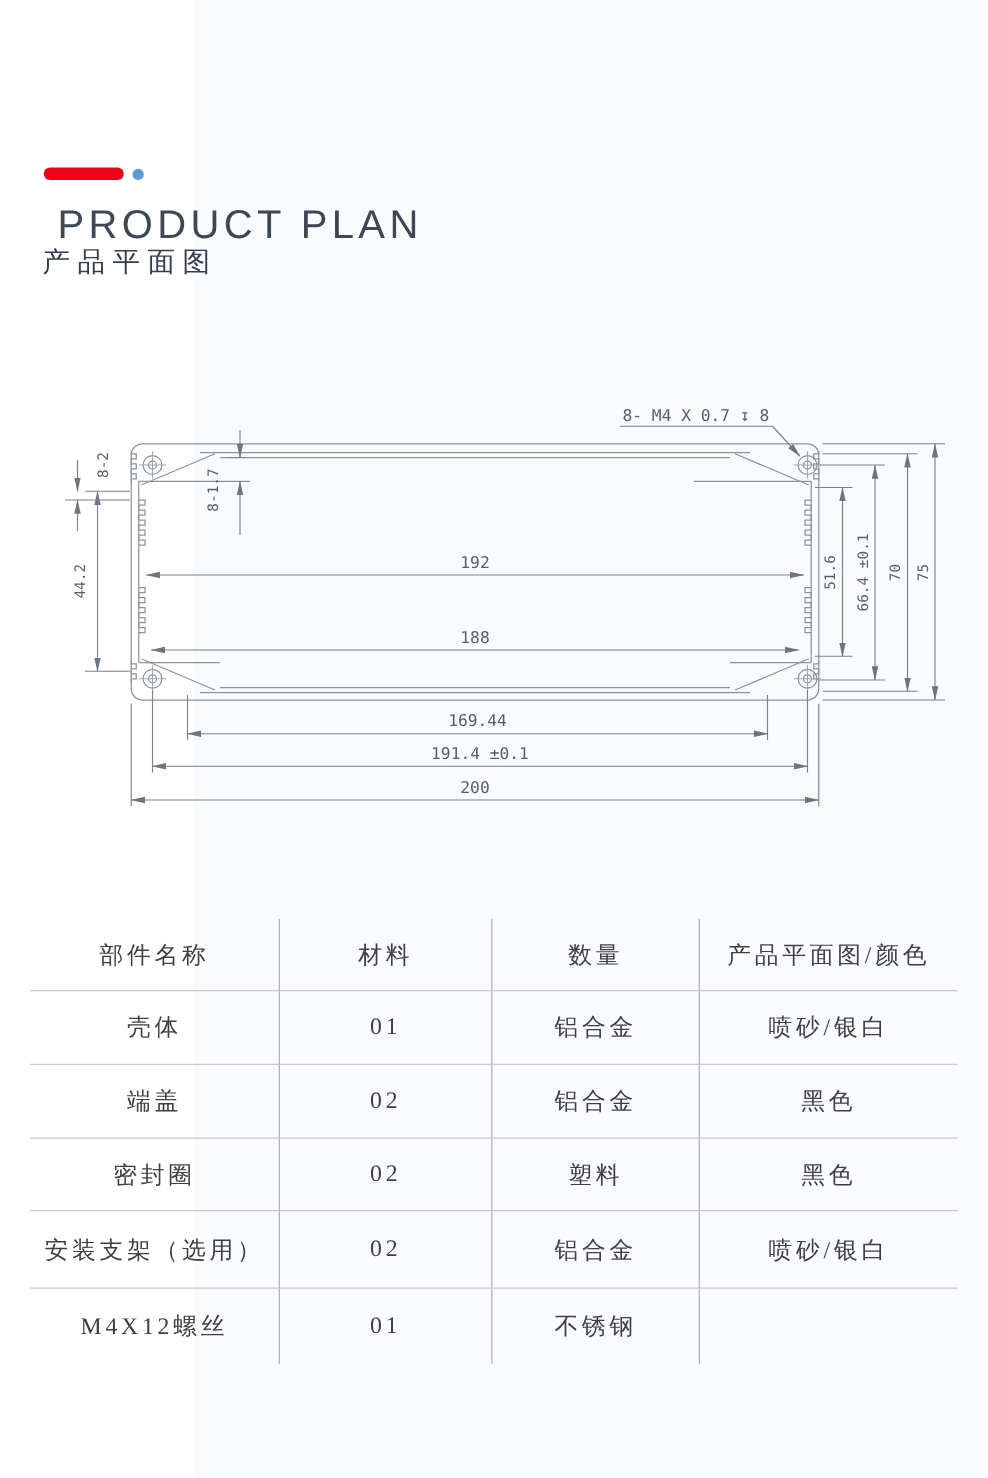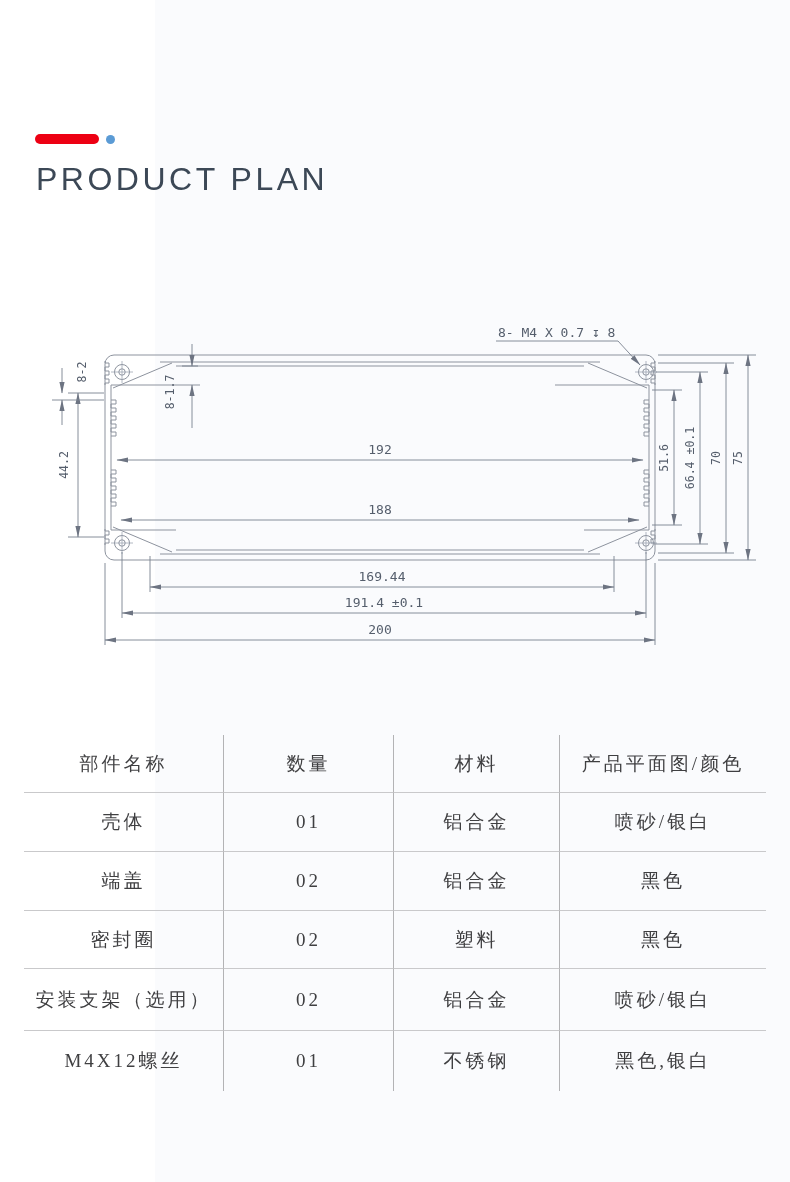--- a/index.html
+++ b/index.html
@@ -7,21 +7,21 @@
   .page {
     position:relative; width:790px; height:1182px; overflow:hidden;
     background:#ffffff; font-family:"Liberation Sans", sans-serif;
   }
   .tint { position:absolute; left:155px; top:0; width:635px; height:1182px; background:#fafbfd; }
 
   .accent-bar { position:absolute; left:35px; top:134px; width:64px; height:10px; border-radius:5px; background:#ed0013; }
   .accent-dot { position:absolute; left:106px; top:135px; width:9px; height:9px; border-radius:50%; background:#5b9bd5; }
 
   .title {
-    position:absolute; left:36px; top:161px; font-size:32px; font-weight:300;
+    position:absolute; left:46px; top:161px; font-size:32px; font-weight:300;
     letter-spacing:3.5px; color:#3c4856; white-space:nowrap;
   }
   .subtitle {
     position:absolute; left:34px; top:195px; font-size:22px; font-weight:500;
     letter-spacing:6px; color:#323e4d; white-space:nowrap;
   }
 
   svg.drawing { position:absolute; left:0; top:300px; }
   .geo  { stroke:#8d939e; stroke-width:1; fill:none; }
   .geo2 { stroke:#9aa2ad; stroke-width:0.75; fill:none; }
@@ -46,20 +46,21 @@
 </style>
 </head>
 <body>
 
 <div class="page">
   <div class="tint"></div>
 
   <div class="accent-bar"></div>
   <div class="accent-dot"></div>
   <div class="title">PRODUCT PLAN</div>
+  <div class="subtitle">产品平面图</div>
 
   <svg class="drawing" width="790" height="400" viewBox="0 0 790 400">
     <defs>
       <marker id="arr" viewBox="0 0 12 8" refX="11" refY="4" markerWidth="12" markerHeight="8" orient="auto-start-reverse" markerUnits="userSpaceOnUse">
         <path d="M11.5,4 L0,1.4 L0,6.6 Z" fill="#6d7482"></path>
       </marker>
     </defs>
 
     <g class="geo">
       <rect x="105" y="55" width="550" height="205" rx="9"></rect>
@@ -172,22 +173,22 @@
     <text class="dts" transform="translate(174,92) rotate(-90)" text-anchor="middle">8-1.7</text>
     <text class="dts" transform="translate(68,165) rotate(-90)" text-anchor="middle">44.2</text>
     <text class="dts" transform="translate(668,158) rotate(-90)" text-anchor="middle">51.6</text>
     <text class="dts" transform="translate(694,158) rotate(-90)" text-anchor="middle">66.4 ±0.1</text>
     <text class="dts" transform="translate(720,158) rotate(-90)" text-anchor="middle">70</text>
     <text class="dts" transform="translate(742,158) rotate(-90)" text-anchor="middle">75</text>
   </svg>
 
   <div class="parts-table">
     <div class="cell vb hb">部件名称</div>
+    <div class="cell vb hb">材料</div>
     <div class="cell vb hb">数量</div>
-    <div class="cell vb hb">材料</div>
     <div class="cell hb">产品平面图/颜色</div>
 
     <div class="cell vb hb">壳体</div>
     <div class="cell vb hb num">01</div>
     <div class="cell vb hb">铝合金</div>
     <div class="cell hb">喷砂/银白</div>
 
     <div class="cell vb hb">端盖</div>
     <div class="cell vb hb num">02</div>
     <div class="cell vb hb">铝合金</div>
@@ -199,15 +200,14 @@
     <div class="cell hb">黑色</div>
 
     <div class="cell vb hb">安装支架（选用）</div>
     <div class="cell vb hb num">02</div>
     <div class="cell vb hb">铝合金</div>
     <div class="cell hb">喷砂/银白</div>
 
     <div class="cell vb">M4X12螺丝</div>
     <div class="cell vb num">01</div>
     <div class="cell vb">不锈钢</div>
-    <div class="cell">黑色,银白</div>
   </div>
 </div>
 
 </body></html>

